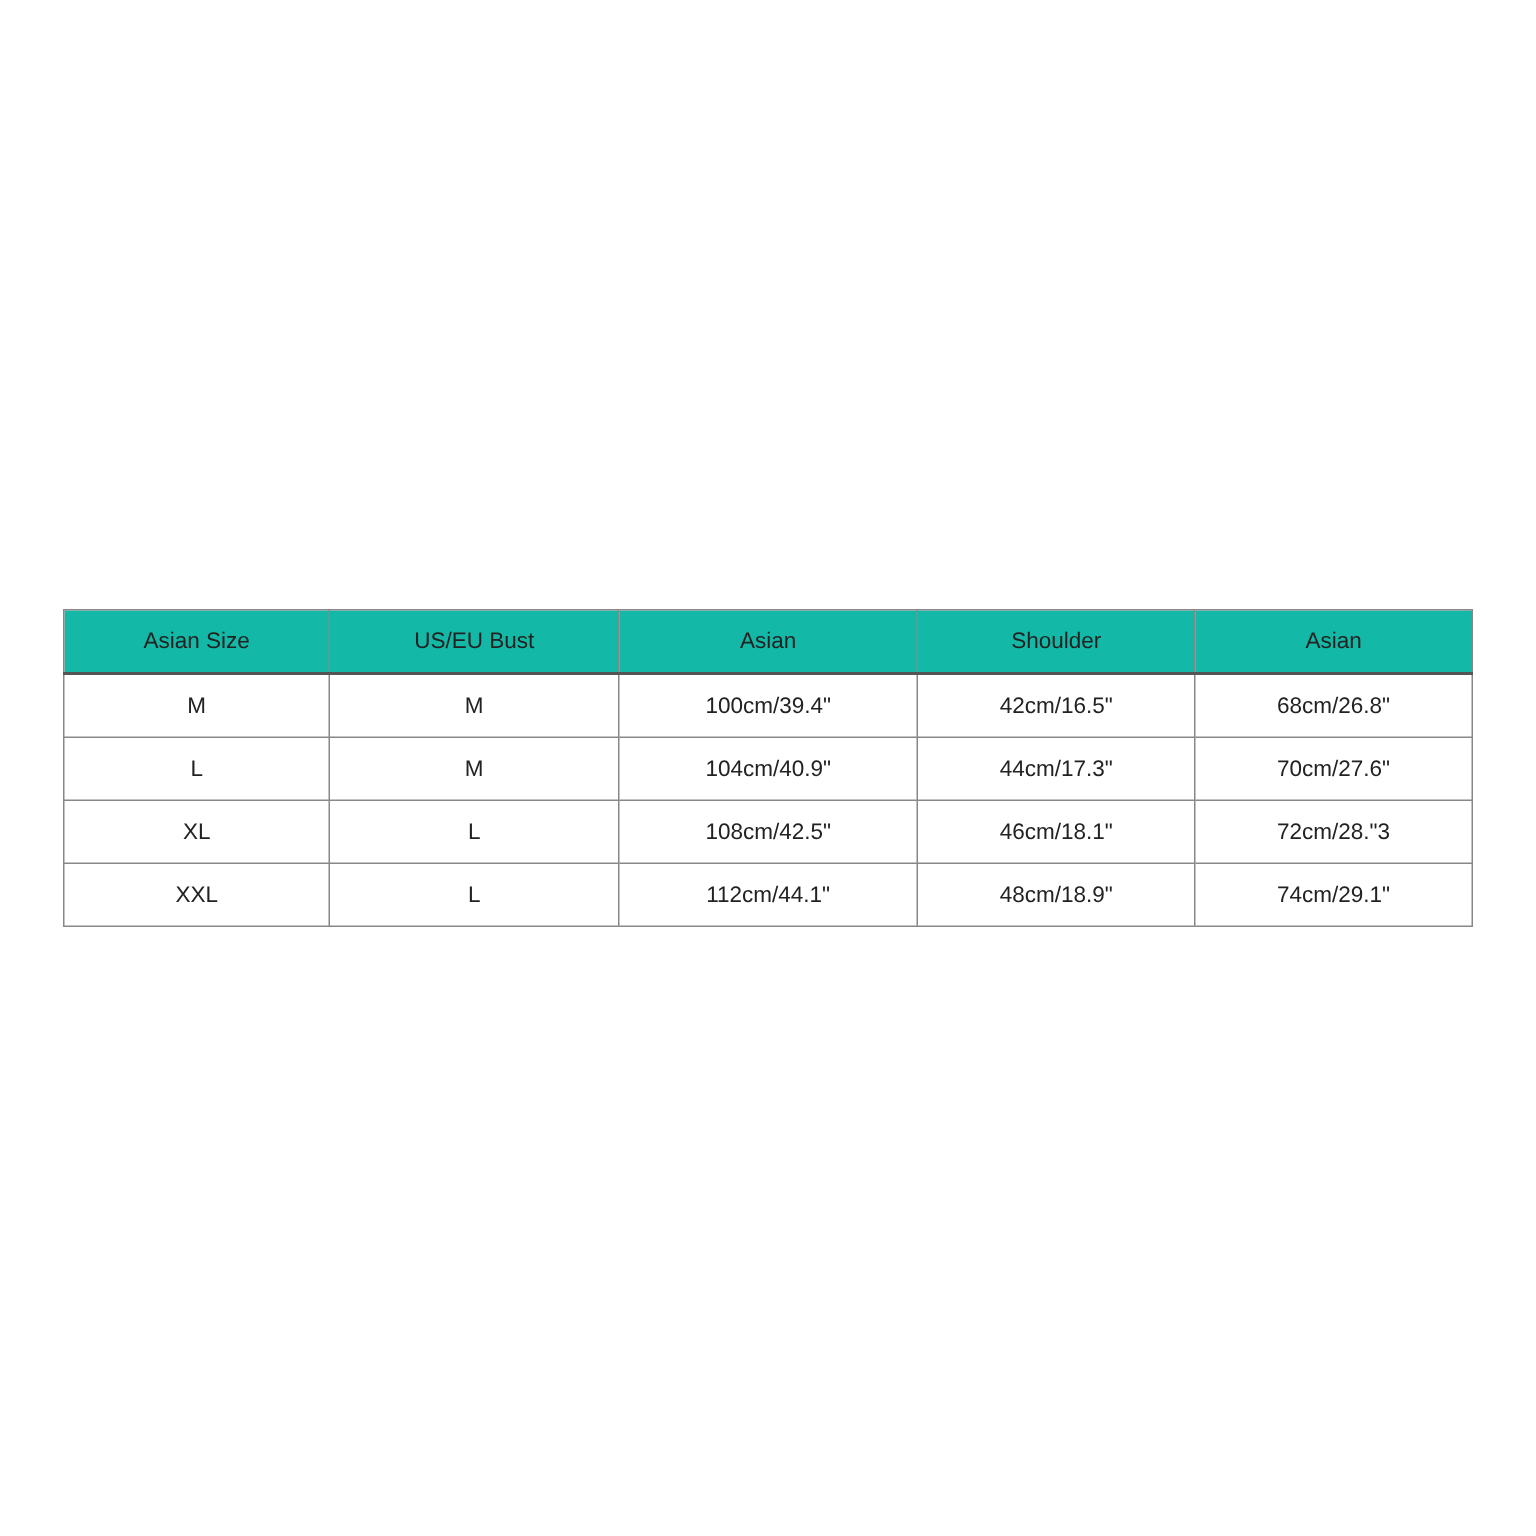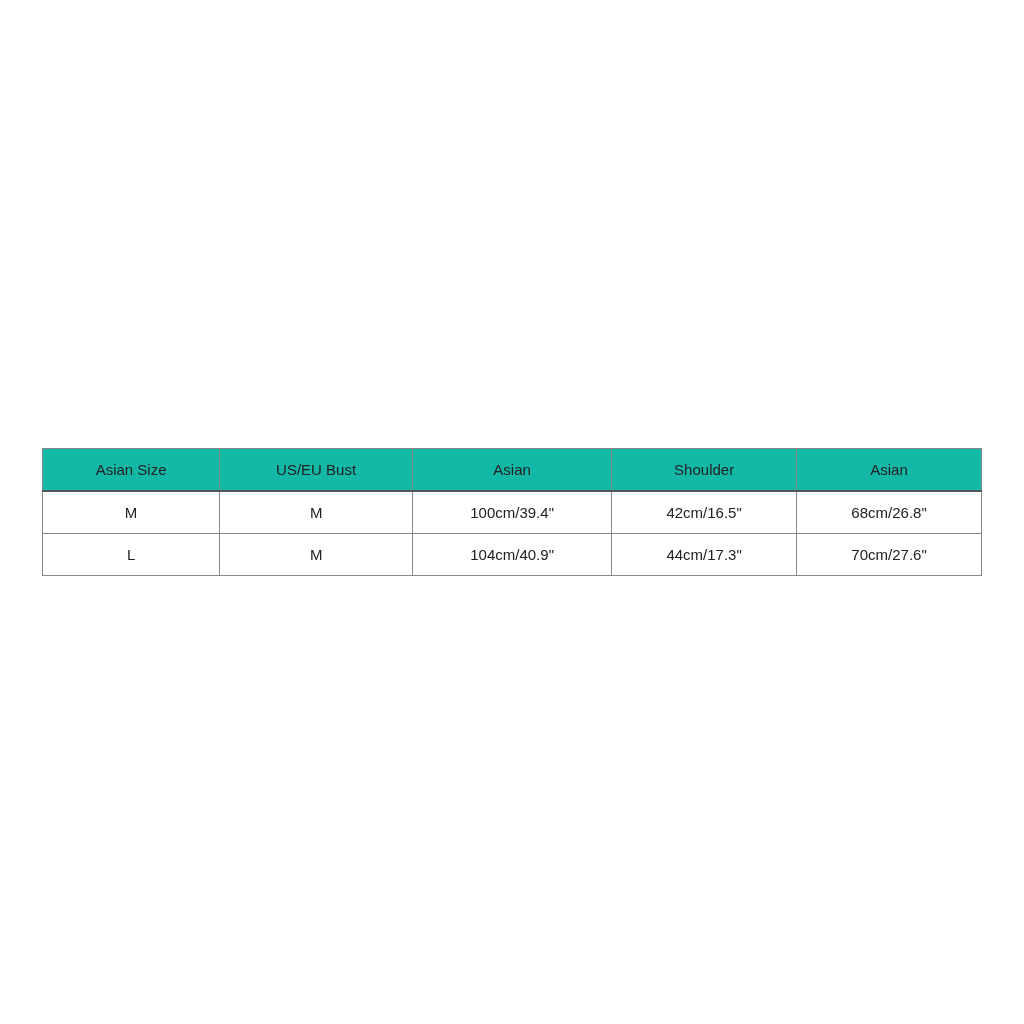--- a/index.html
+++ b/index.html
@@ -81,15 +81,29 @@
           <td>42cm/16.5"</td>
           <td>68cm/26.8"</td>
         </tr>
         <tr>
           <td>L</td>
           <td>M</td>
           <td>104cm/40.9"</td>
           <td>44cm/17.3"</td>
           <td>70cm/27.6"</td>
         </tr>
+        <tr>
+          <td>XL</td>
+          <td>L</td>
+          <td>108cm/42.5"</td>
+          <td>46cm/18.1"</td>
+          <td>72cm/28."3</td>
+        </tr>
+        <tr>
+          <td>XXL</td>
+          <td>L</td>
+          <td>112cm/44.1"</td>
+          <td>48cm/18.9"</td>
+          <td>74cm/29.1"</td>
+        </tr>
       </tbody>
   </table>
 </div>
 
 </body></html>

